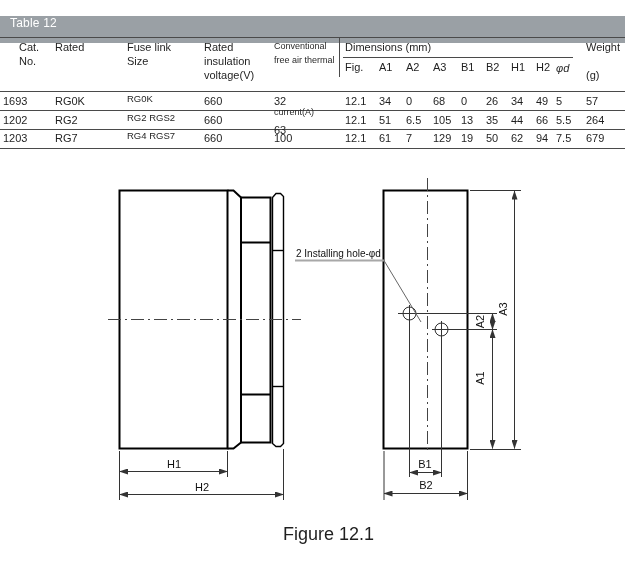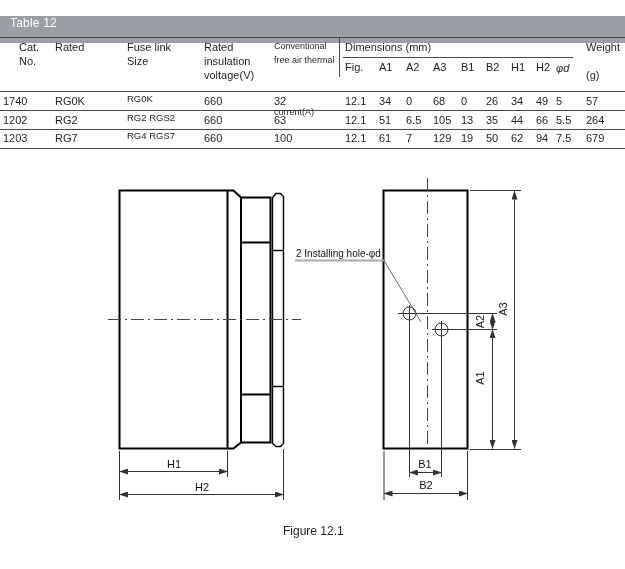--- a/index.html
+++ b/index.html
@@ -7,21 +7,21 @@
         font-family:"Liberation Sans", sans-serif;color:#1f1f1f;overflow:hidden;}
   .titlebar{position:absolute;left:0;top:16px;width:625px;height:27px;background:#9aa0a5;
             display:flex;align-items:flex-start;}
   .titlebar span{color:#fff;font-size:12px;padding-left:10px;letter-spacing:.2px;}
   .hline{position:absolute;height:1px;background:#4a4a4a;}
   .vline{position:absolute;width:1px;background:#4a4a4a;}
   .th{position:absolute;font-size:11px;white-space:nowrap;}
   .th-small{position:absolute;font-size:9px;white-space:nowrap;color:#2a2a2a;}
   .cell{position:absolute;font-size:11px;white-space:nowrap;}
   .cell-small{position:absolute;font-size:9.5px;white-space:nowrap;}
-  .caption{position:absolute;font-size:12px;}
+  .caption{position:absolute;font-size:18px;}
   svg .thick{stroke:#000;stroke-width:2;fill:none;}
   svg .med{stroke:#000;stroke-width:1.4;fill:none;}
   svg .thin{stroke:#333;stroke-width:1;fill:none;}
   svg .cl{stroke:#444;stroke-width:1;fill:none;stroke-dasharray:13 4 2 4;}
   svg .ul{stroke:#a8a8a8;stroke-width:2;}
   svg .leader{stroke:#666;stroke-width:1;}
   svg .dim{font-family:"Liberation Sans",sans-serif;font-size:11px;fill:#111;}
   svg .lbl{font-family:"Liberation Sans",sans-serif;font-size:10px;fill:#111;}
   svg .arr{fill:#333;}
 </style>
@@ -59,41 +59,41 @@
   <div class="th" style="left:406px;top:61px;">A2</div>
   <div class="th" style="left:433px;top:61px;">A3</div>
   <div class="th" style="left:461px;top:61px;">B1</div>
   <div class="th" style="left:486px;top:61px;">B2</div>
   <div class="th" style="left:511px;top:61px;">H1</div>
   <div class="th" style="left:536px;top:61px;">H2</div>
   <div class="th" style="left:556px;top:62px;font-style:italic;">φd</div>
   <div class="th" style="left:586px;top:41px;">Weight</div>
   <div class="th" style="left:586px;top:69px;">(g)</div>
 
-  <div class="cell" style="left:3px;top:95px;">1740</div>
+  <div class="cell" style="left:3px;top:95px;">1693</div>
   <div class="cell" style="left:55px;top:95px;">RG0K</div>
   <div class="cell-small" style="left:127px;top:93px;">RG0K</div>
   <div class="cell" style="left:204px;top:95px;">660</div>
   <div class="cell" style="left:274px;top:95px;">32</div>
   <div class="cell" style="left:345px;top:95px;">12.1</div>
   <div class="cell" style="left:379px;top:95px;">34</div>
   <div class="cell" style="left:406px;top:95px;">0</div>
   <div class="cell" style="left:433px;top:95px;">68</div>
   <div class="cell" style="left:461px;top:95px;">0</div>
   <div class="cell" style="left:486px;top:95px;">26</div>
   <div class="cell" style="left:511px;top:95px;">34</div>
   <div class="cell" style="left:536px;top:95px;">49</div>
   <div class="cell" style="left:556px;top:95px;">5</div>
   <div class="cell" style="left:586px;top:95px;">57</div>
 
   <div class="cell" style="left:3px;top:114px;">1202</div>
   <div class="cell" style="left:55px;top:114px;">RG2</div>
   <div class="cell-small" style="left:127px;top:112px;">RG2 RGS2</div>
   <div class="cell" style="left:204px;top:114px;">660</div>
-  <div class="cell" style="left:274px;top:114px;">63</div>
+  <div class="cell" style="left:274px;top:124px;">63</div>
   <div class="cell" style="left:345px;top:114px;">12.1</div>
   <div class="cell" style="left:379px;top:114px;">51</div>
   <div class="cell" style="left:406px;top:114px;">6.5</div>
   <div class="cell" style="left:433px;top:114px;">105</div>
   <div class="cell" style="left:461px;top:114px;">13</div>
   <div class="cell" style="left:486px;top:114px;">35</div>
   <div class="cell" style="left:511px;top:114px;">44</div>
   <div class="cell" style="left:536px;top:114px;">66</div>
   <div class="cell" style="left:556px;top:114px;">5.5</div>
   <div class="cell" style="left:586px;top:114px;">264</div>

